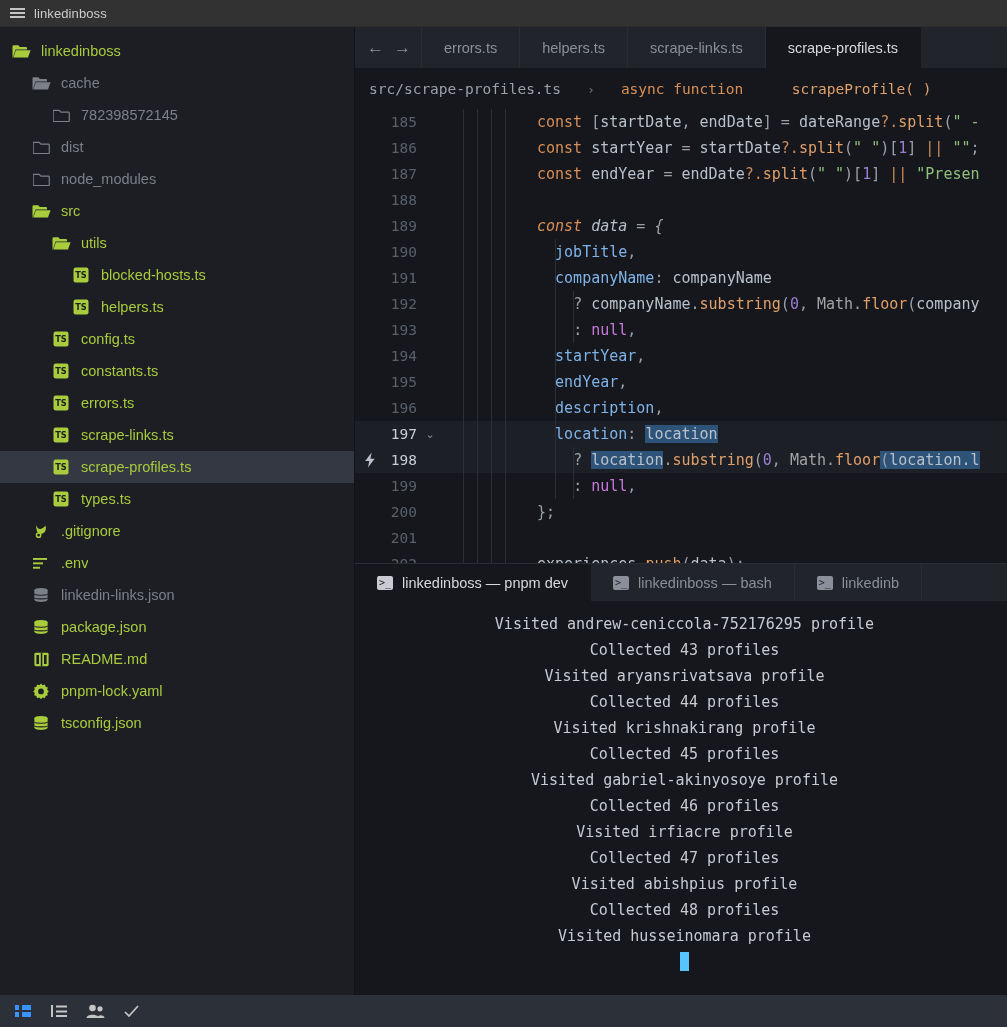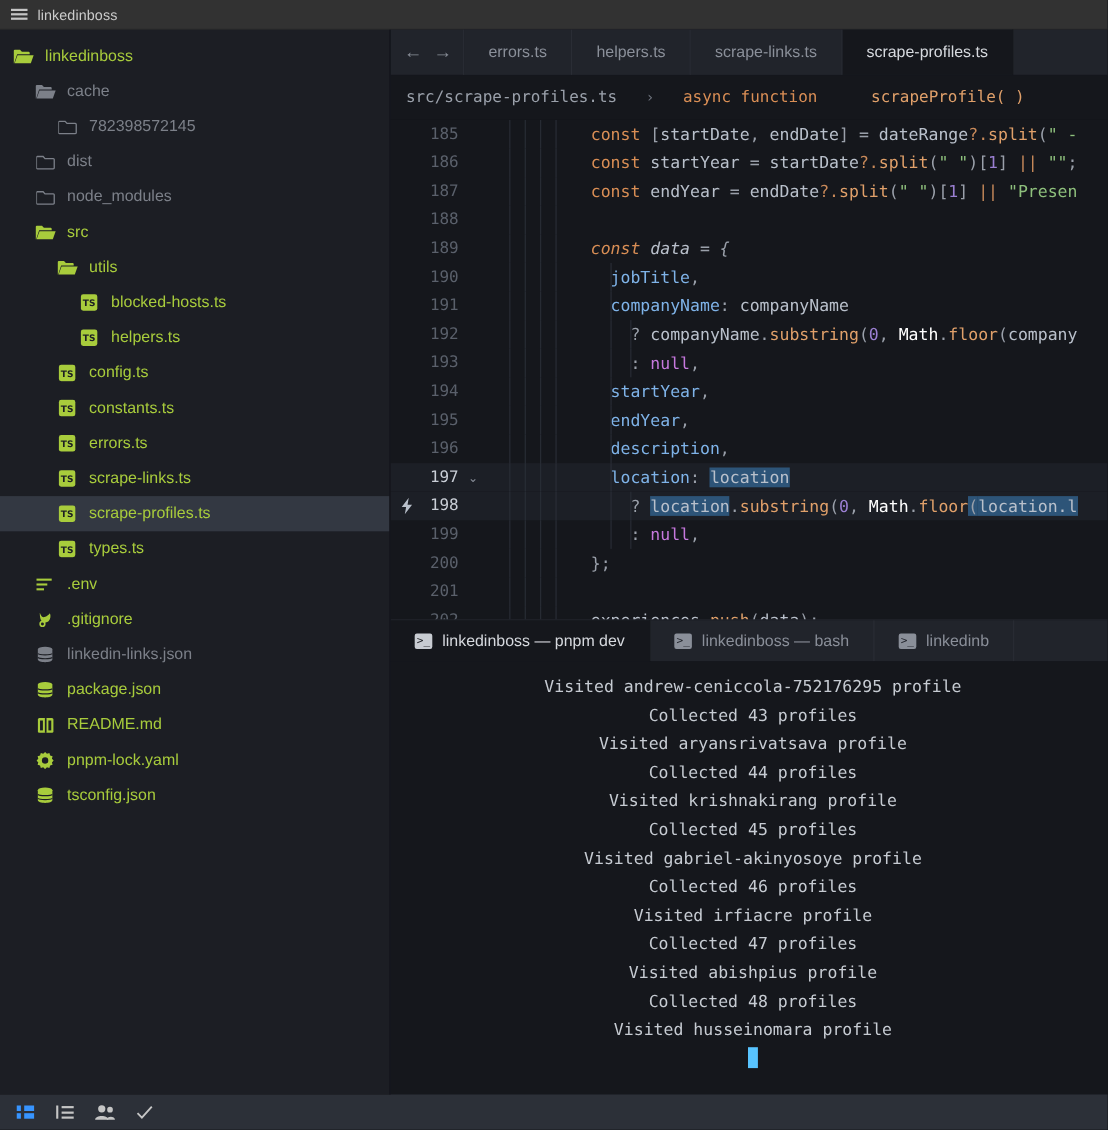--- a/index.html
+++ b/index.html
@@ -88,21 +88,21 @@
   .codetext {
     font-family: "DejaVu Sans Mono", monospace; font-size: 15px; color: #b9c0cb;
     position: relative; height: 26px; line-height: 26px; padding-left: 0px;
   }
   .guide { position: absolute; top: 0; bottom: 0; width: 1px; background: #2a2e37; }
 
   .k  { color: #d98e55; }  
   .v  { color: #b9c0cb; }  
   .p  { color: #7fb3e8; }  
   .fn { color: #e0a06a; }  
-  .cls{ color: #ffffff; }  
+  .cls{ color: #a3a3a3; }  
   .num{ color: #9a7fd1; }  
   .str{ color: #8ec07c; }  
   .op { color: #c98a5a; }  
   .nul{ color: #c678dd; }  
   .punc { color: #9aa0aa; }
   .sel { background: #2d5478; }
 
   
   .panel { flex: 0 0 432px; height: 432px; background: #15171c; display: flex; flex-direction: column;
            border-top: 1px solid #2a2d35; }
@@ -284,37 +284,37 @@
               <svg width="16" height="16" viewBox="0 0 16 16">
                 <rect x="0.5" y="0.5" width="15" height="15" rx="2.2" fill="#a8cc3c"></rect>
                 <text x="8" y="11.4" font-family="DejaVu Sans, sans-serif" font-size="8.2" font-weight="bold" fill="#1c1e24" text-anchor="middle">TS</text>
               </svg>
             </span>
             <span class="lbl">types.ts</span>
           </div>
           <div class="row">
             <span style="display:inline-block;width:30px;flex:0 0 30px"></span>
             <span class="ic">
+              <svg width="16" height="16" viewBox="0 0 16 16">
+                <path d="M3.2 2 C3.2 2 3 7.5 5 9.8 C6.6 11.6 9.6 11.2 11.3 9.6 C13 8 13.3 4.8 12.4 2.6 C11.2 4.3 9.5 5.5 7.4 6 C5.6 6.4 4.4 5.2 3.2 2 Z" fill="#a8cc3c"></path>
+                <circle cx="5.6" cy="12.2" r="2.1" fill="none" stroke="#a8cc3c" stroke-width="1.5"></circle>
+              </svg>
+            </span>
+            <span class="lbl">.gitignore</span>
+          </div>
+          <div class="row">
+            <span style="display:inline-block;width:30px;flex:0 0 30px"></span>
+            <span class="ic">
               <svg width="17" height="13" viewBox="0 0 17 13">
                 <rect x="0" y="1" width="14" height="1.9" fill="#a8cc3c"></rect>
                 <rect x="0" y="5.4" width="10" height="1.9" fill="#a8cc3c"></rect>
                 <rect x="0" y="9.8" width="7" height="1.9" fill="#a8cc3c"></rect>
               </svg>
             </span>
             <span class="lbl">.env</span>
-          </div>
-          <div class="row">
-            <span style="display:inline-block;width:30px;flex:0 0 30px"></span>
-            <span class="ic">
-              <svg width="16" height="16" viewBox="0 0 16 16">
-                <path d="M3.2 2 C3.2 2 3 7.5 5 9.8 C6.6 11.6 9.6 11.2 11.3 9.6 C13 8 13.3 4.8 12.4 2.6 C11.2 4.3 9.5 5.5 7.4 6 C5.6 6.4 4.4 5.2 3.2 2 Z" fill="#a8cc3c"></path>
-                <circle cx="5.6" cy="12.2" r="2.1" fill="none" stroke="#a8cc3c" stroke-width="1.5"></circle>
-              </svg>
-            </span>
-            <span class="lbl">.gitignore</span>
           </div>
           <div class="row dim">
             <span style="display:inline-block;width:30px;flex:0 0 30px"></span>
             <span class="ic">
               <svg width="16" height="16" viewBox="0 0 16 16">
                 <ellipse cx="8" cy="3.3" rx="6.6" ry="2.4" fill="#7c8089"></ellipse>
                 <path d="M1.4 3.3 V12.6 C1.4 14 4.4 15 8 15 C11.6 15 14.6 14 14.6 12.6 V3.3 Z" fill="#7c8089"></path>
                 <path d="M1.4 7.2 C3 8.6 13 8.6 14.6 7.2" stroke="#1c1e24" stroke-width="1.1" fill="none"></path>
                 <path d="M1.4 10.8 C3 12.2 13 12.2 14.6 10.8" stroke="#1c1e24" stroke-width="1.1" fill="none"></path>
               </svg>

